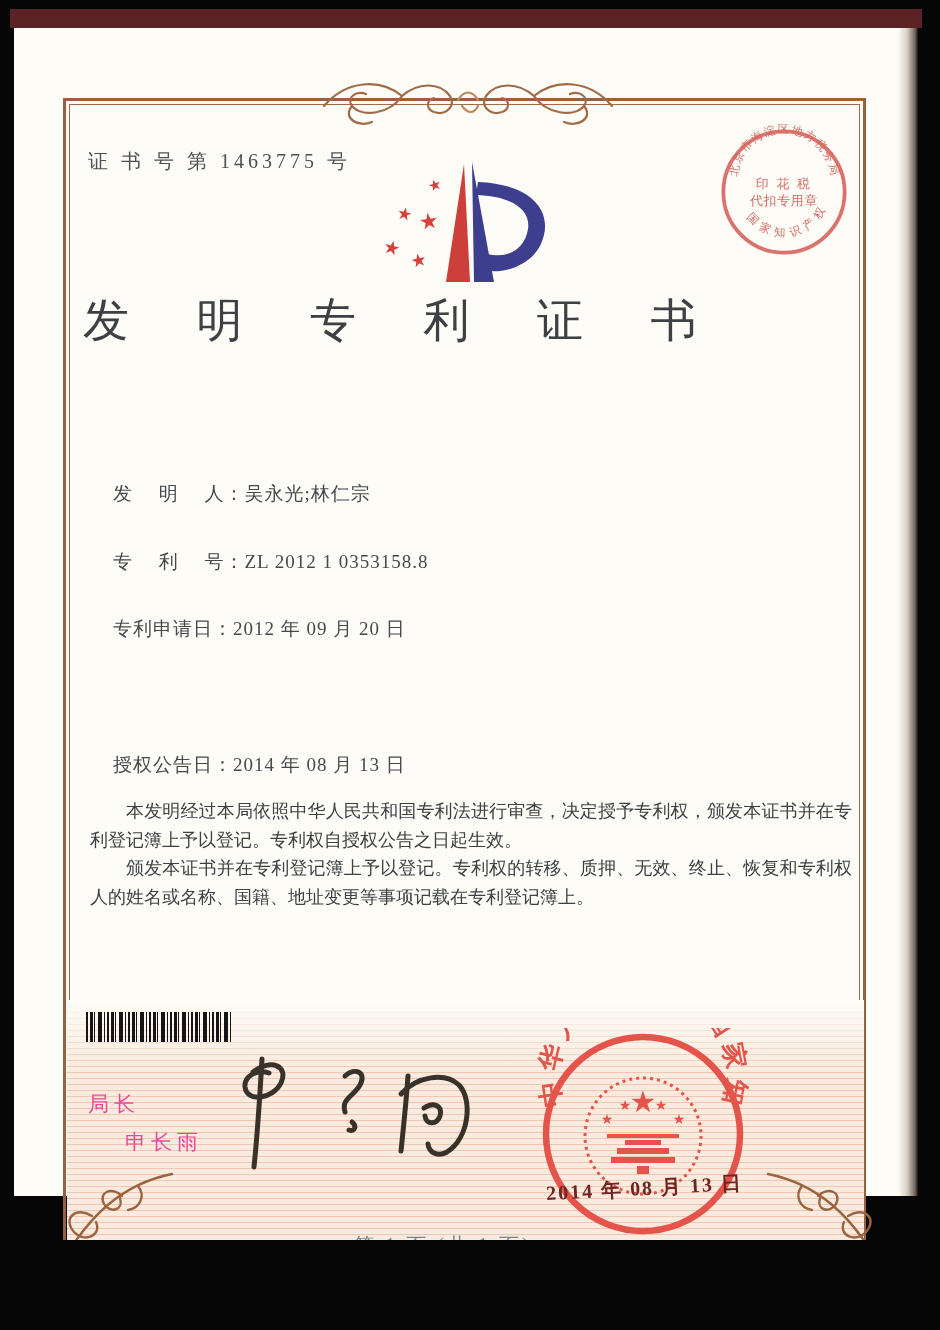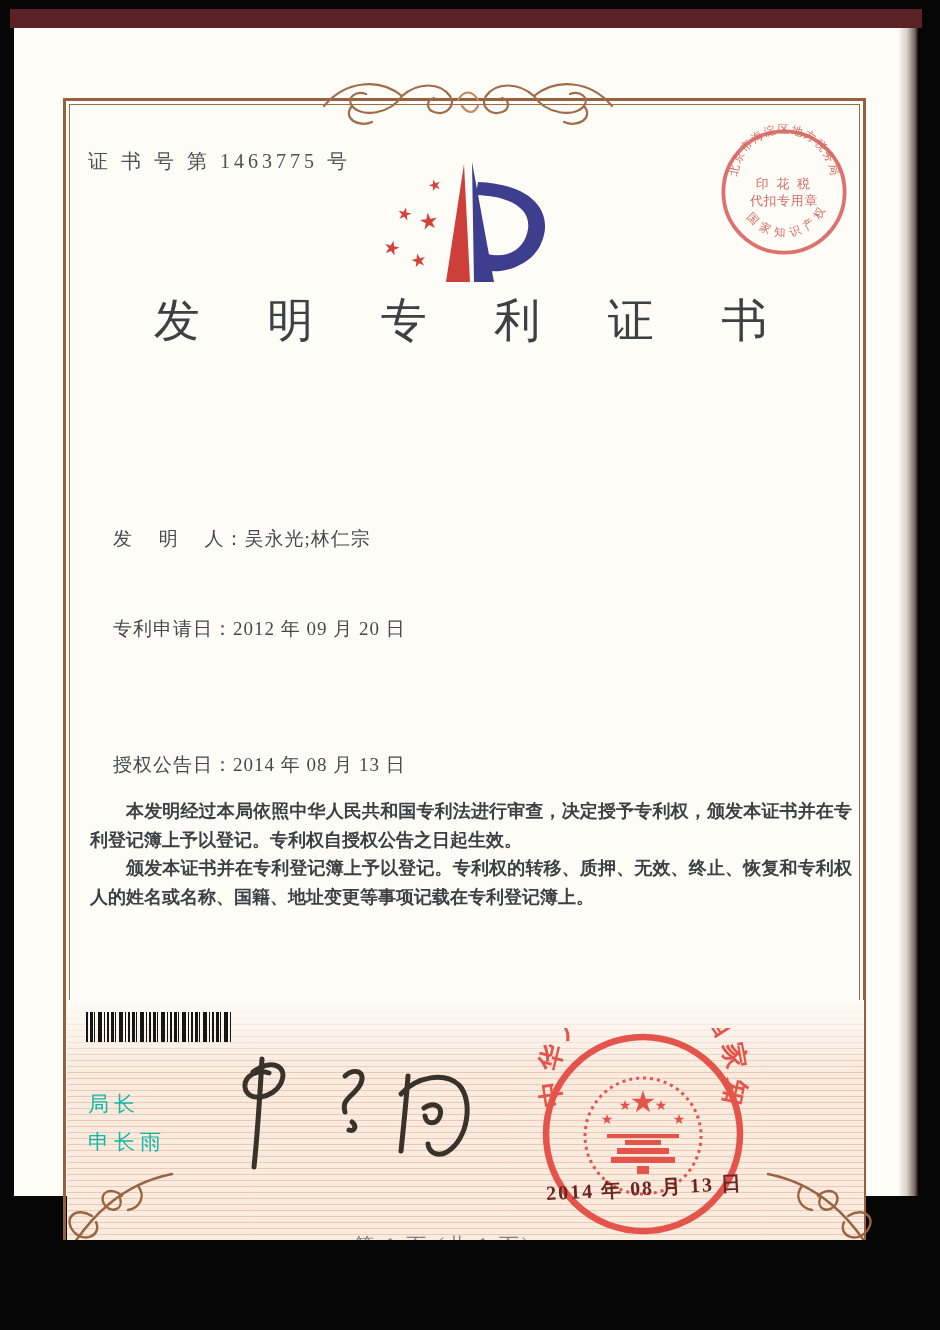--- a/index.html
+++ b/index.html
@@ -18,34 +18,34 @@
     border:3px solid #96613f;box-sizing:border-box;}
   .frame::after{content:"";position:absolute;inset:3px;border:1px solid #a06b46;}
   .guilloche{position:absolute;left:67px;top:1000px;width:797px;height:269px;
     background-color:#f8e9dc;
     background-image:
       linear-gradient(to bottom,#fdfcf7 0,rgba(253,252,247,0) 72px),
       repeating-linear-gradient(to bottom,rgba(219,148,112,.38) 0 1px,rgba(250,236,225,.55) 1px 6px);}
   .certno{position:absolute;left:88px;top:148px;font-size:20px;letter-spacing:4px;color:#4d5155;}
   .logo{position:absolute;left:372px;top:156px;}
   .taxstamp{position:absolute;left:712px;top:120px;opacity:.88;}
-  .title{position:absolute;left:63px;top:290px;width:803px;text-align:center;
+  .title{position:absolute;left:63px;top:290px;width:803px;text-align:left;
     font-size:46px;letter-spacing:28px;padding-left:20px;box-sizing:border-box;
     color:#3d4145;font-weight:500;}
   .field{position:absolute;left:113px;font-size:19px;color:#45494d;letter-spacing:1px;white-space:nowrap;}
   .field .lab{display:inline-block;min-width:118px;}
   .body-text{position:absolute;left:90px;top:797px;width:762px;font-size:18px;
-    line-height:28.5px;text-align:justify;color:#3c4044;font-weight:bold;}
+    line-height:28.5px;text-align:justify;color:#3c4044;}
   .body-text p{margin:0;text-indent:2em;}
   .barcode{position:absolute;left:86px;top:1012px;width:147px;height:30px;
     background:repeating-linear-gradient(to right,
       #151515 0 2px,transparent 2px 4px,#151515 4px 7px,transparent 7px 8px,
       #151515 8px 9px,transparent 9px 12px,#151515 12px 16px,transparent 16px 18px,
       #151515 18px 19px,transparent 19px 21px);}
-  .signer{position:absolute;left:88px;font-size:21px;letter-spacing:5px;color:#14b8a6;}
+  .signer{position:absolute;left:88px;font-size:21px;letter-spacing:5px;color:#ec4899;}
   .sig{position:absolute;left:195px;top:1052px;}
   .officestamp{position:absolute;left:537px;top:1028px;}
   .stampdate{position:absolute;left:546px;top:1174px;width:230px;font-size:20px;font-weight:bold;
     color:#6d2522;letter-spacing:2px;transform:rotate(-3deg);}
   .footer{position:absolute;left:63px;top:1232px;width:760px;text-align:center;
     font-size:20px;letter-spacing:3px;color:#7d8288;}
   .orn{position:absolute;}
   svg text{font-family:"Liberation Serif","DejaVu Serif",serif;}
 </style>
 </head>
@@ -122,39 +122,42 @@
     </text>
     <text font-size="15" fill="#cf564d" letter-spacing="7">
       <textPath href="#taxBottom" startOffset="18">国家知识产权局</textPath>
     </text>
     <text x="95" y="90" text-anchor="middle" font-size="17" fill="#cf564d" letter-spacing="3">印 花 税</text>
     <text x="95" y="112" text-anchor="middle" font-size="17" fill="#cf564d" letter-spacing="1">代扣专用章</text>
   </svg>
 
   <div class="title">发 明 专 利 证 书</div>
 
-  <div class="field" style="top:481px;margin-top:45px;">
+  <div class="field" style="top:481px;">
     <span class="lab">发　 明　 人：</span><span>吴永光;林仁宗</span>
+  </div>
+  <div class="field" style="top:549px;">
+    <span class="lab">专　 利　 号：</span><span>ZL 2012 1 0353158.8</span>
   </div>
   <div class="field" style="top:616px;">
     <span class="lab">专利申请日：</span><span>2012 年 09 月 20 日</span>
   </div>
   <div class="field" style="top:752px;">
     <span class="lab">授权公告日：</span><span>2014 年 08 月 13 日</span>
   </div>
 
   <div class="body-text">
     <p>本发明经过本局依照中华人民共和国专利法进行审查，决定授予专利权，颁发本证书并在专利登记簿上予以登记。专利权自授权公告之日起生效。</p>
     <p>颁发本证书并在专利登记簿上予以登记。专利权的转移、质押、无效、终止、恢复和专利权人的姓名或名称、国籍、地址变更等事项记载在专利登记簿上。</p>
   </div>
 
   <div class="barcode"></div>
 
   <div class="signer" style="top:1090px;">局长</div>
-  <div class="signer" style="top:1128px;">申长雨</div>
+  <div class="signer" style="top:1128px;margin-left:37px;">申长雨</div>
 
   <svg class="sig" width="300" height="124" viewBox="0 0 300 124">
     <g stroke="#38322b" stroke-width="5" fill="none" stroke-linecap="round">
       <path d="M58,20 C76,6 94,14 86,31 C78,47 52,51 50,35 C49,24 62,17 74,21"></path>
       <path d="M67,7 C65,42 62,86 59,115"></path>
       <path d="M150,24 C160,15 172,20 165,33 C158,45 146,47 150,60"></path>
       <path d="M157,70 C162,74 160,80 154,78"></path>
       <path d="M213,24 C211,52 208,80 206,99"></path>
       <path d="M206,42 C222,24 250,20 264,33 C278,48 274,86 252,100 C243,105 234,101 233,92"></path>
       <path d="M229,56 C238,50 248,53 245,64 C242,73 231,73 230,64"></path>

